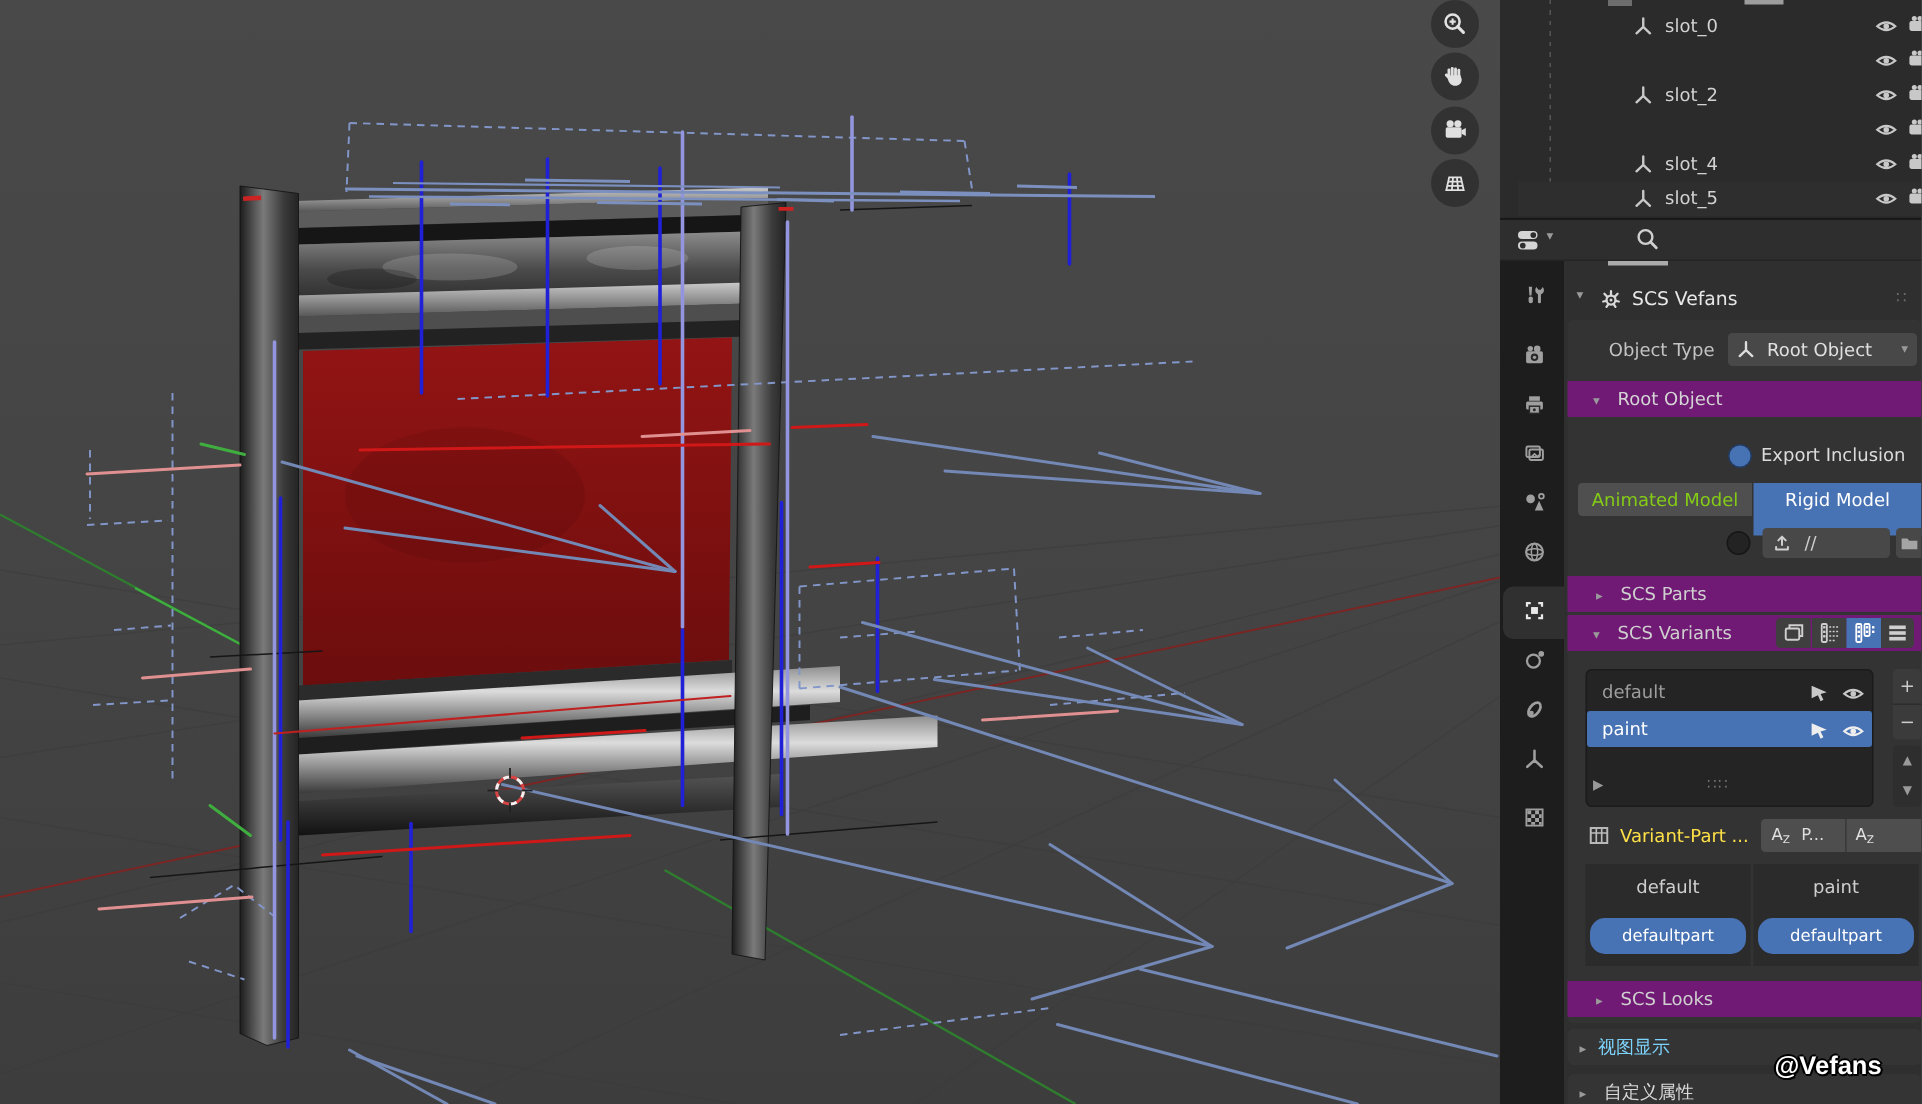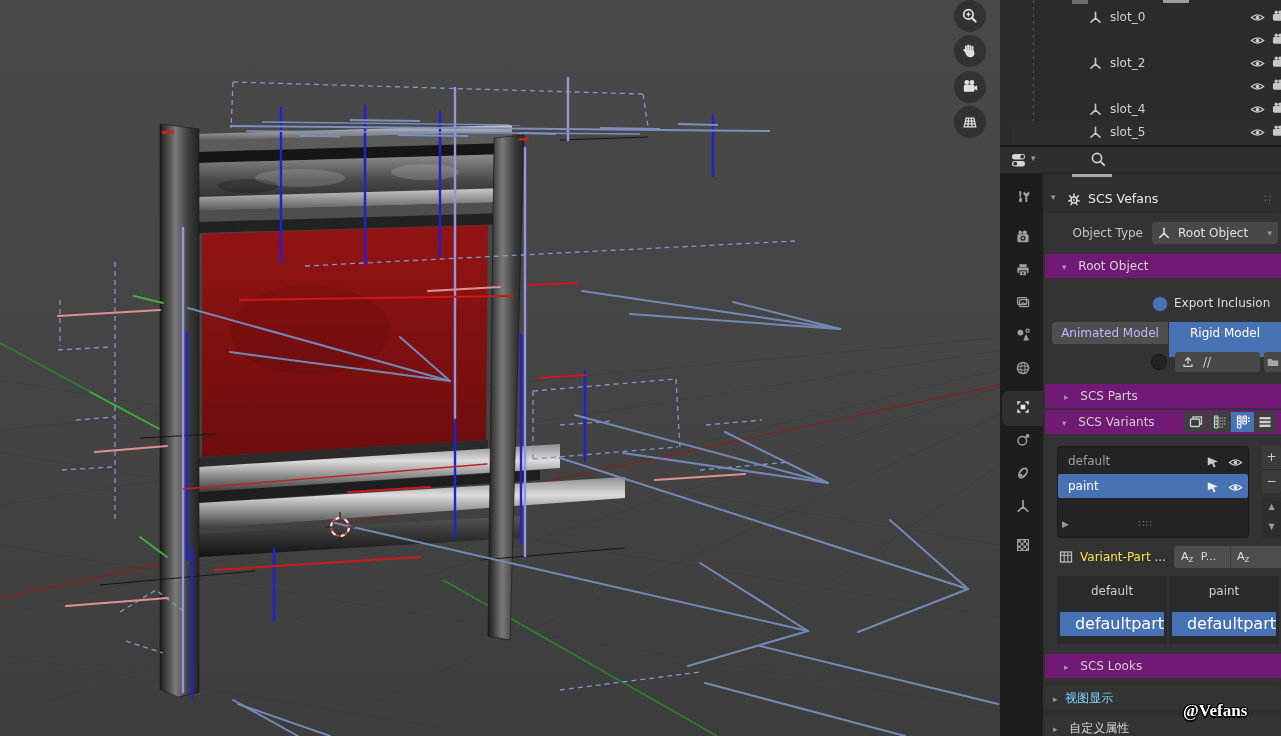--- a/index.html
+++ b/index.html
@@ -36,41 +36,41 @@
   .tab svg{margin:5px auto 0 auto;}
   .tab-active-bg{left:1002px;top:391px;width:41px;height:35px;background:#303030;border-radius:7px 0 0 7px;}
 
   .panel-body{left:1045px;top:213px;width:236px;height:469px;background:#333333;border-radius:4px;}
   .subhdr{position:absolute;left:1045px;width:236px;height:24px;line-height:24px;background:#701a75;color:#cfcfcf;}
   .chev{color:#9a9a9a;font-size:9px;}
   .grip{position:absolute;color:#6a6a6a;font-size:11px;letter-spacing:0;}
 
   .row-label{color:#c3c3c3;}
   .dropdown{position:absolute;background:#484848;border-radius:3px;color:#e0e0e0;}
-  .btn{position:absolute;text-align:center;color:#c4b5fd;background:#4f4f4f;}
+  .btn{position:absolute;text-align:center;color:#84cc16;background:#4f4f4f;}
   .btn.blue{background:var(--accent);color:#ffffff;}
   .listbox{left:1057px;top:446px;width:192px;height:92px;background:#242424;border:1px solid #1b1b1b;border-radius:4px;box-sizing:border-box;}
   .lrow{position:absolute;left:1058px;width:190px;height:24px;line-height:24px;}
   .lrow .nm{margin-left:10px;color:#9e9e9e;}
   .lrow.sel{background:var(--accent);border-radius:2px;}
   .lrow.sel .nm{color:#ffffff;}
   .sidebox{position:absolute;left:1262px;width:19px;border-radius:3px;text-align:center;color:#cccccc;}
   .vtoggle{position:absolute;top:412px;height:20px;width:23px;background:#3f3f3f;}
   .vtoggle.on{background:var(--accent);}
   .tcol{position:absolute;top:576px;width:110px;height:68px;background:#2b2b2b;}
   .tcol .hd{display:block;text-align:center;line-height:30px;color:#cfcfcf;}
-  .cellbtn{position:absolute;top:612px;width:104px;height:24px;line-height:24px;text-align:right;
-    background:var(--accent);color:#fff;border-radius:0;font-size:16px;}
+  .cellbtn{position:absolute;top:612px;width:104px;height:24px;line-height:24px;text-align:center;
+    background:var(--accent);color:#fff;border-radius:10px;font-size:11px;}
   .azbtn{position:absolute;top:546px;height:22px;line-height:22px;background:#4e4e4e;color:#dddddd;font-size:11px;text-align:left;}
   .az-a{font-size:11px;color:#e0e0e0;}
   .az-z{font-size:7px;color:#e0e0e0;vertical-align:-2px;}
   .gizmo{position:absolute;left:954px;width:32px;height:32px;border-radius:50%;background:rgba(28,28,28,0.5);}
   .gizmo svg{margin:7px;}
   .watermark{left:1183px;top:701px;width:98px;height:26px;
-    font-family:Liberation Serif, serif;font-weight:bold;font-size:17px;color:#ffffff;
+    font-family:Liberation Sans, sans-serif;font-weight:bold;font-size:17px;color:#ffffff;
     text-shadow:1.5px 0 0 #000,-1.5px 0 0 #000,0 1.5px 0 #000,0 -1.5px 0 #000,1px 1px 0 #000,-1px -1px 0 #000;
     z-index:50;}
 </style>
 </head>
 <body>
 
 <svg class="abs" style="left:0;top:0" width="1000" height="736" viewBox="0 0 1000 736">
   <defs>
     <linearGradient id="bgG" x1="0" y1="0" x2="0" y2="1">
       <stop offset="0" stop-color="#494949"></stop>

